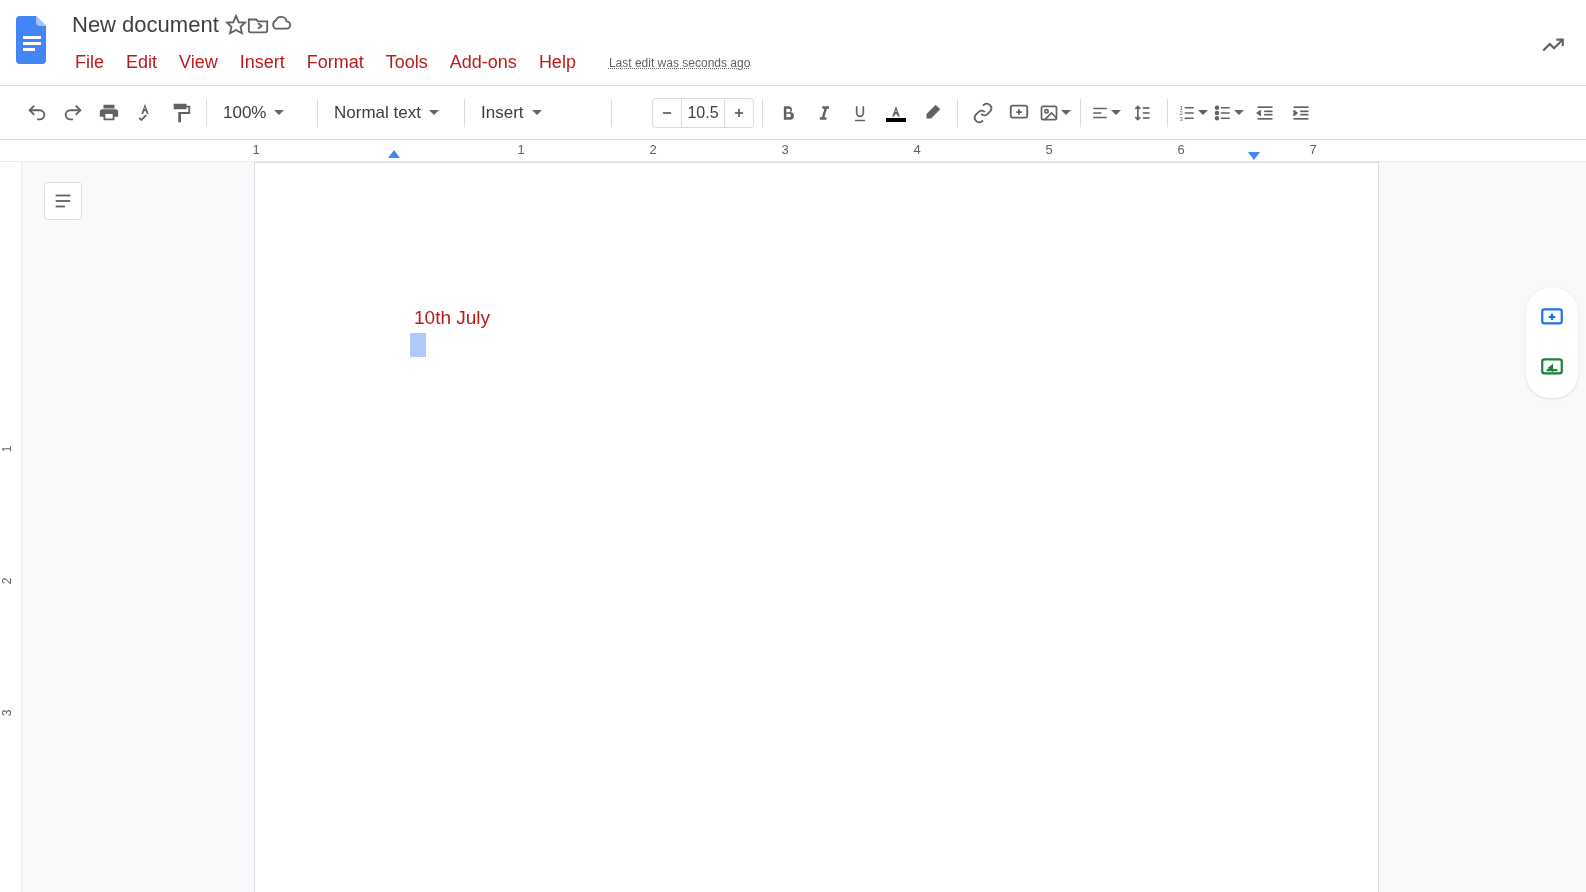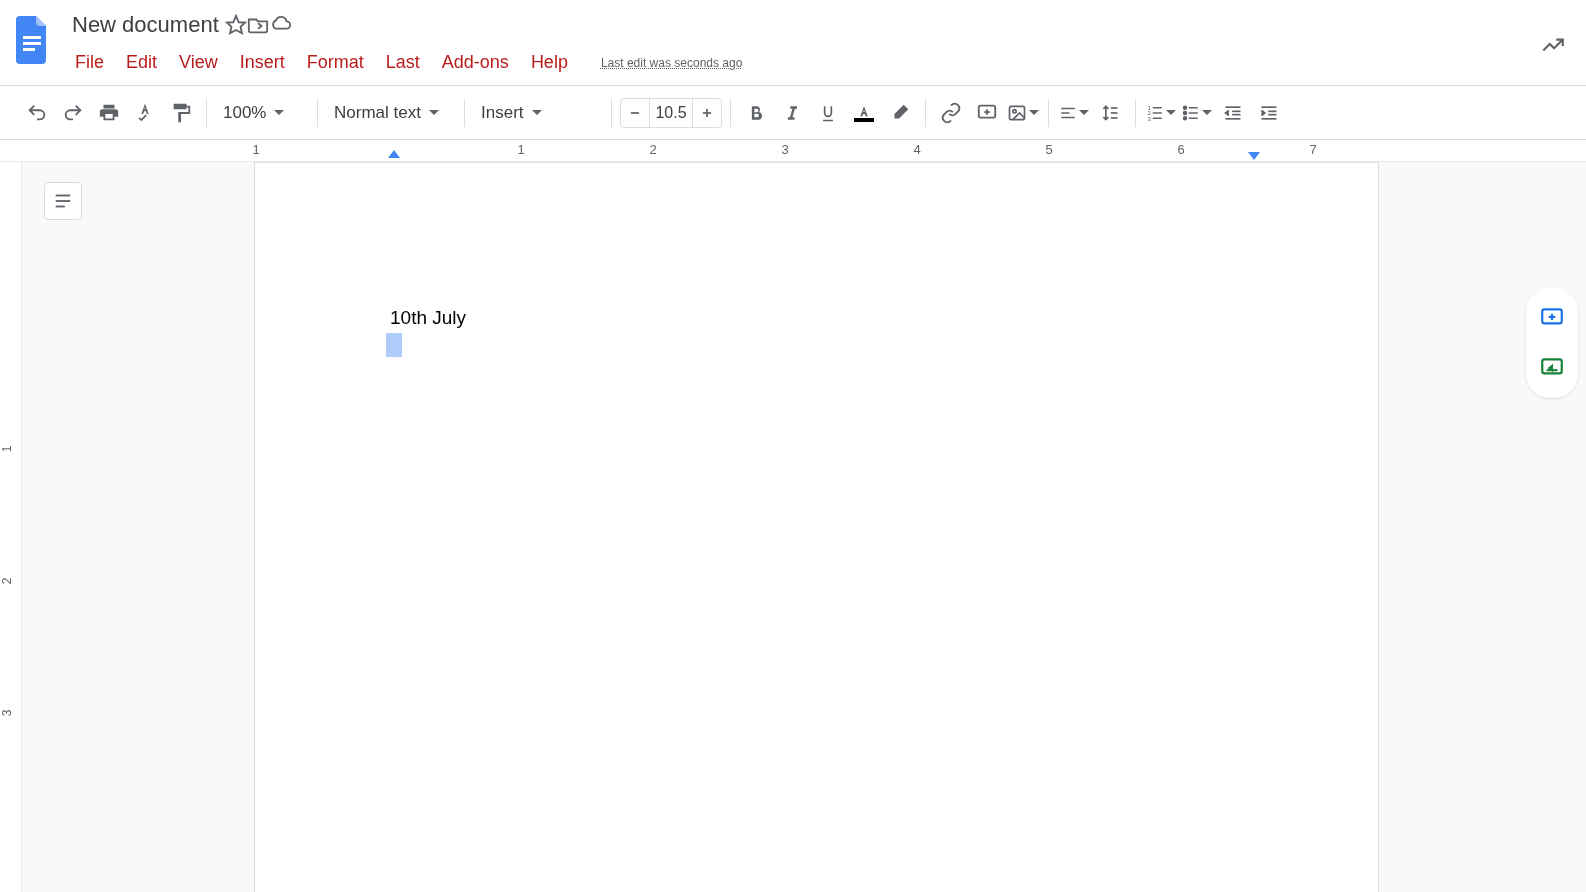--- a/index.html
+++ b/index.html
@@ -19,42 +19,42 @@
 .activity-icon { margin-left: auto; color: #5f6368; padding: 8px; cursor: pointer; align-self: center; }
 
 
 .toolbar { display: flex; align-items: center; height: 54px; padding: 0 20px; border-bottom: 1px solid #dadce0; gap: 2px; background: #fff; }
 .tb-btn { display: flex; align-items: center; justify-content: center; min-width: 34px; height: 34px; color: #5f6368; cursor: pointer; border-radius: 4px; position: relative; }
 .tb-sep { width: 1px; height: 28px; background: #dadce0; margin: 0 6px; }
 .tb-select { display: flex; align-items: center; height: 34px; padding: 0 8px; color: #3c4043; cursor: pointer; border-radius: 4px; gap: 8px; font-size: 17px; }
 .zoom-sel { min-width: 94px; }
 .style-sel { min-width: 130px; }
 .font-sel { min-width: 130px; }
-.fontsize-group { display: flex; align-items: center; border: 1px solid #dadce0; border-radius: 4px; height: 30px; }
+.fontsize-group { display: flex; align-items: center; border: 1px solid #dadce0; border-radius: 4px; height: 30px; margin-left: 32px; }
 .fontsize-group .tb-btn { min-width: 28px; height: 28px; }
 .fontsize-input { width: 44px; text-align: center; border: none; font-size: 16px; color: #3c4043; border-left: 1px solid #dadce0; border-right: 1px solid #dadce0; height: 28px; outline: none; }
 .text-color-btn { flex-direction: column; gap: 0; }
 .text-color-btn .color-bar { width: 20px; height: 4px; background: #000; margin-top: -2px; }
 .img-btn { gap: 2px; }
 
 
 .ruler-area { height: 22px; background: #fff; border-bottom: 1px solid #e8eaed; position: relative; padding-left: 250px; }
 .ruler { position: relative; height: 22px; font-size: 12px; color: #5f6368; }
 .ruler-num { position: absolute; top: 2px; font-size: 13px; transform: translateX(-50%); }
 .indent-marker { position: absolute; top: 10px; width: 0; height: 0; }
 .indent-left { left: 138px; border-left: 6px solid transparent; border-right: 6px solid transparent; border-bottom: 8px solid #4285f4; }
 .indent-right { left: 998px; border-left: 6px solid transparent; border-right: 6px solid transparent; border-top: 8px solid #4285f4; top: 12px; }
 
 
 .canvas-area { display: flex; height: calc(100% - 162px); background: #f8f9fa; position: relative; }
 .v-ruler { width: 22px; background: #fff; border-right: 1px solid #e8eaed; position: relative; font-size: 12px; color: #5f6368; }
 .v-ruler-num { position: absolute; left: 4px; transform: rotate(-90deg); transform-origin: center; }
 .outline-toggle { position: absolute; left: 44px; top: 20px; width: 38px; height: 38px; display: flex; align-items: center; justify-content: center; color: #5f6368; cursor: pointer; border-radius: 4px; border: 1px solid #dadce0; background: #fff; }
 .page { position: absolute; left: 254px; top: 0; width: 1125px; background: #fff; border: 1px solid #dadce0; min-height: 1400px; padding: 140px 135px; }
-.doc-content { font-size: 19px; color: #000000; line-height: 1.6; }
+.doc-content { font-size: 19px; color: #b91c1c; line-height: 1.6; margin-left: 24px; }
 .selection { background: #aecbfa; display: inline-block; width: 16px; height: 24px; vertical-align: top; margin-left: -4px; }
 
 
 .side-actions { position: absolute; right: 8px; top: 126px; display: flex; flex-direction: column; gap: 18px; background: #fff; border-radius: 24px; padding: 14px 10px; box-shadow: 0 1px 3px rgba(0,0,0,0.12); }
 .side-btn { width: 32px; height: 32px; display: flex; align-items: center; justify-content: center; cursor: pointer; }
 .side-btn.comment svg { color: #1a73e8; }
 .side-btn.suggest svg { color: #188038; }
 
 .caret-down { display: inline-block; width: 0; height: 0; border-left: 5px solid transparent; border-right: 5px solid transparent; border-top: 5px solid #5f6368; }
 </style>
@@ -90,21 +90,21 @@
             <path d="M18 16a4 4 0 0 0 0-8 6 6 0 0 0-11.5-1A5 5 0 0 0 6 16h12z"></path>
           </svg>
       </div>
     </div>
     <div class="menus">
       <div class="menu-item">File</div>
       <div class="menu-item">Edit</div>
       <div class="menu-item">View</div>
       <div class="menu-item">Insert</div>
       <div class="menu-item">Format</div>
-      <div class="menu-item">Last</div>
+      <div class="menu-item">Tools</div>
       <div class="menu-item">Add-ons</div>
       <div class="menu-item">Help</div>
       <div class="last-edit">Last edit was seconds ago</div>
     </div>
   </div>
   <div class="activity-icon">
     <svg width="26" height="26" viewBox="0 0 24 24" fill="none" stroke="#5f6368" stroke-width="2">
         <polyline points="3 17 9 11 13 15 21 7"></polyline>
         <polyline points="15 7 21 7 21 13"></polyline>
       </svg>

